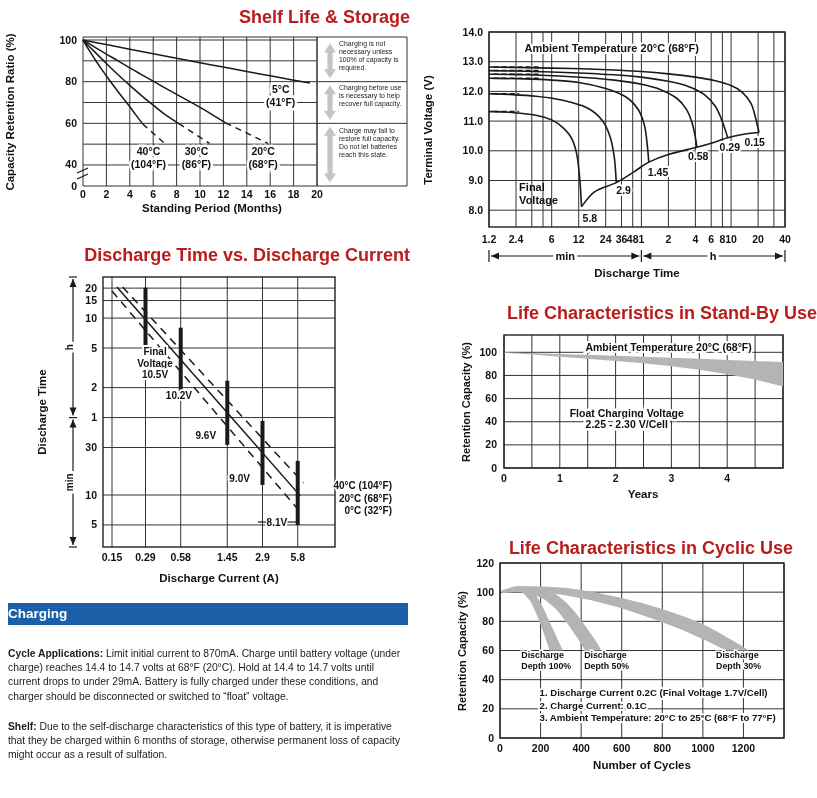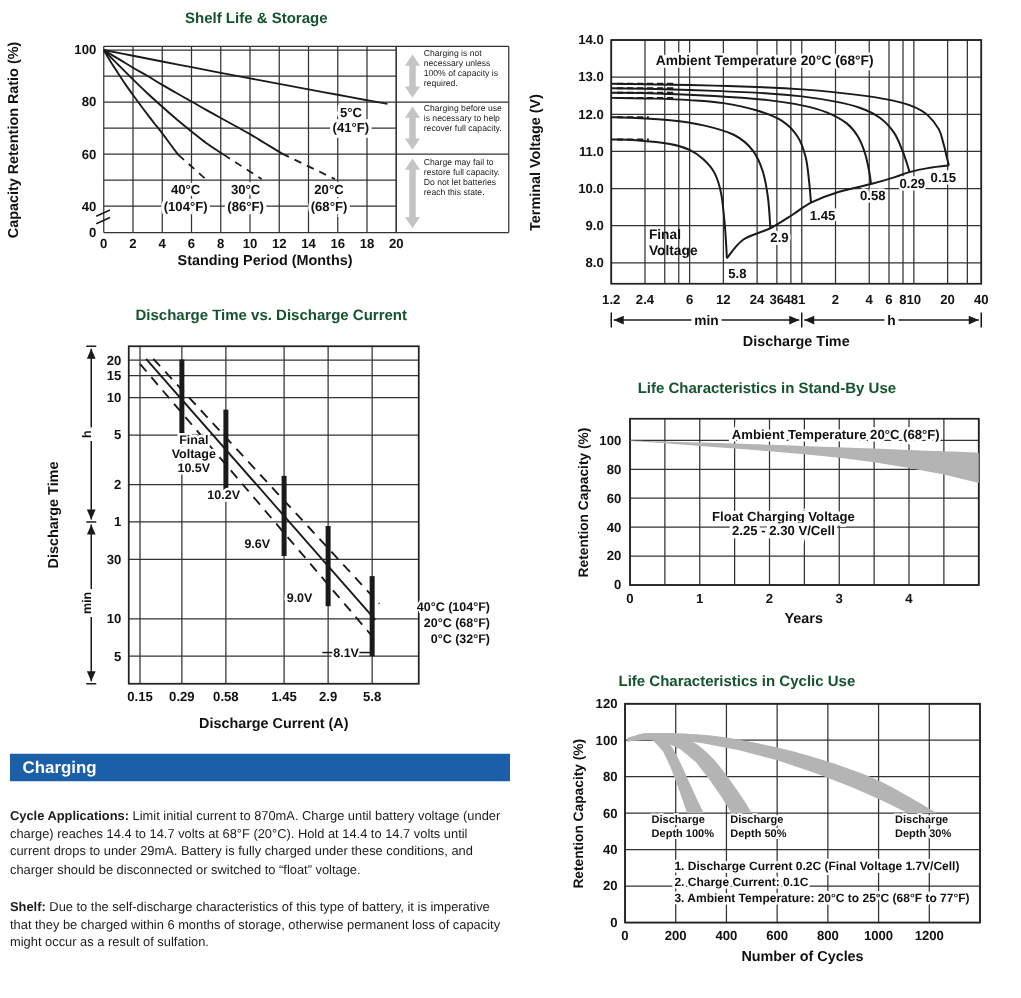--- a/index.html
+++ b/index.html
@@ -1,33 +1,33 @@
 <!DOCTYPE html>
 <html><head>
 <meta charset="utf-8">
 <style>
   html,body{margin:0;padding:0;background:#fff;}
   .page{position:relative;width:817px;height:798px;background:#fff;overflow:hidden;
         font-family:"Liberation Sans",sans-serif;}
-  .chart-title{position:absolute;text-align:center;font-weight:bold;font-size:12px;color:#14532d;}
+  .chart-title{position:absolute;text-align:right;font-weight:bold;font-size:18px;color:#b91c1c;}
   svg{position:absolute;overflow:visible;}
   .ann-text{position:absolute;width:67px;font-size:6.9px;line-height:1.14;color:#222;font-weight:normal;}
   .charging-bar{position:absolute;left:8px;top:603px;width:400px;height:22px;background:#1b5fa8;
-                color:#fff;font-weight:bold;font-size:13.5px;line-height:22px;padding-left:10px;box-sizing:border-box;}
+                color:#fff;font-weight:bold;font-size:13.5px;line-height:22px;padding-left:0;box-sizing:border-box;}
   .cparas{position:absolute;left:8px;top:631px;width:400px;font-size:10.3px;line-height:14.2px;color:#1c1c1c;}
   .cparas p{margin:16px 0 11px 0;}
   .cparas b{font-weight:bold;}
 </style>
 </head>
 <body>
 
 <div class="page">
 
   <div class="chart-title" style="left:0;top:7px;width:410px">Shelf Life &amp; Storage</div>
-  <div class="chart-title" style="left:12px;top:245px;width:410px">Discharge Time vs. Discharge Current</div>
+  <div class="chart-title" style="left:0;top:245px;width:410px">Discharge Time vs. Discharge Current</div>
   <div class="chart-title" style="left:410px;top:303px;width:407px">Life Characteristics in Stand-By Use</div>
   <div class="chart-title" style="left:386px;top:538px;width:407px">Life Characteristics in Cyclic Use</div>
 
   <svg id="svg1" style="left:0;top:0" width="410" height="238">
       <line x1="83" y1="37" x2="83" y2="186" stroke="#333" stroke-width="1"></line>
       <line x1="106.4" y1="37" x2="106.4" y2="186" stroke="#333" stroke-width="1"></line>
       <line x1="129.8" y1="37" x2="129.8" y2="186" stroke="#333" stroke-width="1"></line>
       <line x1="153.2" y1="37" x2="153.2" y2="186" stroke="#333" stroke-width="1"></line>
       <line x1="176.6" y1="37" x2="176.6" y2="186" stroke="#333" stroke-width="1"></line>
       <line x1="200" y1="37" x2="200" y2="186" stroke="#333" stroke-width="1"></line>

